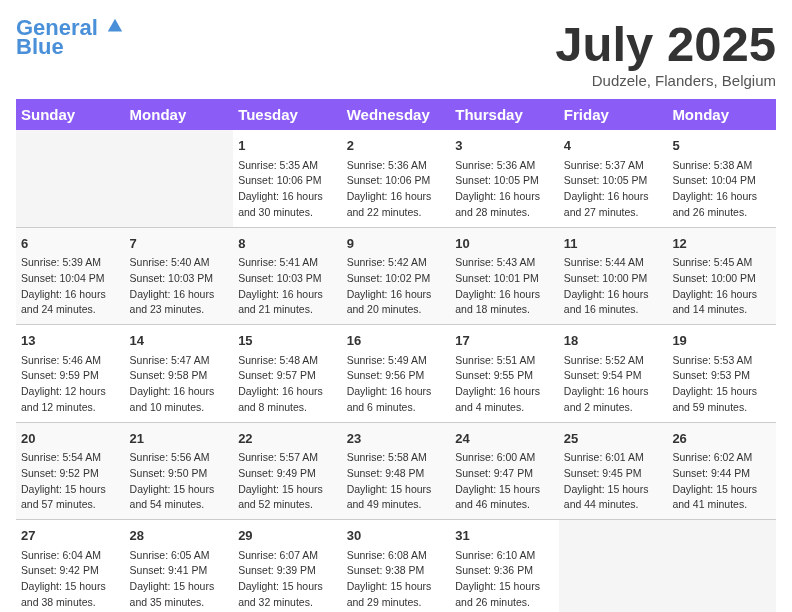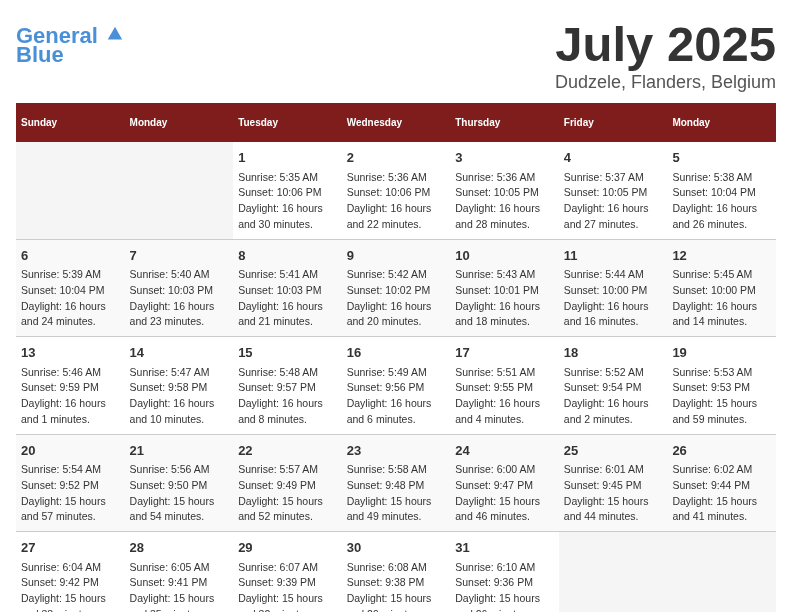--- a/index.html
+++ b/index.html
@@ -37,34 +37,34 @@
     }
     .title-block {
       text-align: right;
     }
     .month-year {
       font-size: 49px;
       font-weight: bold;
       color: #333;
     }
     .location {
-      font-size: 18px;
+      font-size: 15px;
       color: #555;
     }
     table {
       width: 100%;
       border-collapse: collapse;
       font-size: 11px;
     }
     thead tr th {
-      background-color: #7f1d1d;
+      background-color: #8b5cf6;
       color: #fff;
-      padding: 14px 5px;
+      padding: 7px 5px;
       text-align: left;
-      font-size: 10px;
+      font-size: 15px;
       font-weight: bold;
     }
     tbody tr {
       border-bottom: 1px solid #ccc;
     }
     tbody tr:last-child {
       border-bottom: none;
     }
     td {
       vertical-align: top;
@@ -96,21 +96,21 @@
     tr.row-odd td:not(.empty) {
       background: #fff;
     }
   </style>
 </head>
 <body>
 
 <div class="header">
   <div class="logo">
     <div>
-      <div style="display:flex;align-items:center;margin-top:8px;">
+      <div style="display:flex;align-items:center;">
         <span class="logo-text">
           <span>General</span>
           <svg class="logo-icon" viewBox="0 0 20 20">
             <polygon points="2,16 10,2 18,16" fill="#4a90d9"></polygon>
           </svg>
         </span>
       </div>
       <div style="font-size:22px;font-weight:bold;color:#4a90d9;margin-top:-6px;">Blue</div>
     </div>
   </div>
@@ -209,21 +209,21 @@
           <div>Sunrise: 5:45 AM</div>
           <div>Sunset: 10:00 PM</div>
           <div>Daylight: 16 hours and 14 minutes.</div>
         </td>
       </tr>
       <tr class="row-odd">
         <td>
           <span class="day-num">13</span>
           <div>Sunrise: 5:46 AM</div>
           <div>Sunset: 9:59 PM</div>
-          <div>Daylight: 16 hours and 1 minutes.</div>
+          <div>Daylight: 12 hours and 12 minutes.</div>
         </td>
         <td>
           <span class="day-num">14</span>
           <div>Sunrise: 5:47 AM</div>
           <div>Sunset: 9:58 PM</div>
           <div>Daylight: 16 hours and 10 minutes.</div>
         </td>
         <td>
           <span class="day-num">15</span>
           <div>Sunrise: 5:48 AM</div>

